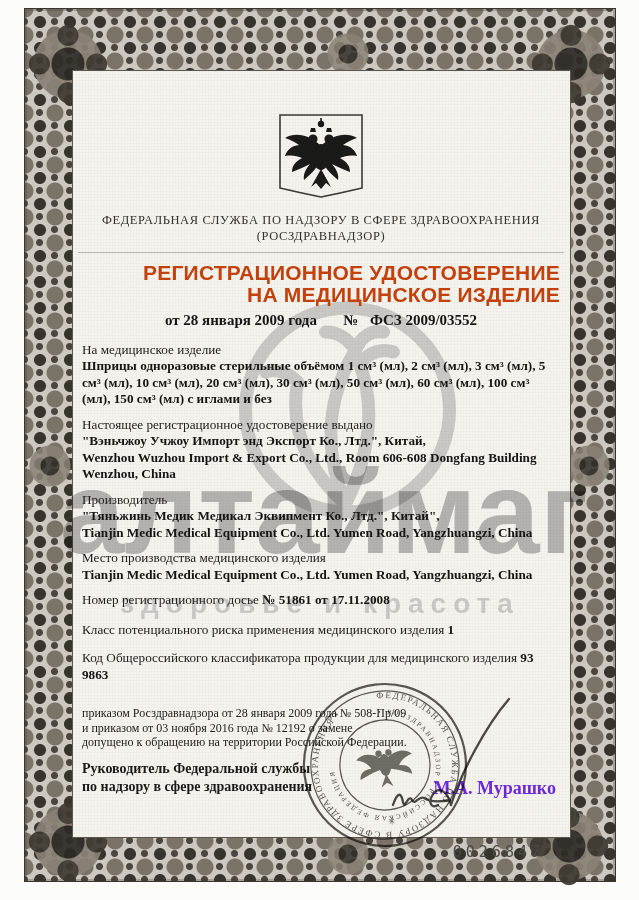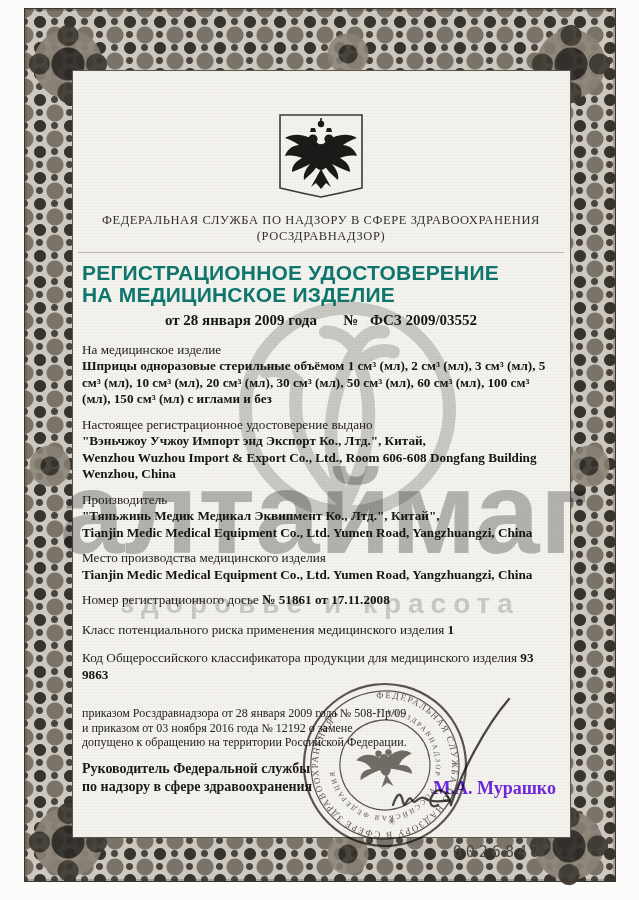--- a/index.html
+++ b/index.html
@@ -66,21 +66,21 @@
   .wm-tagline{
     position:absolute; left:60px; top:588px; width:520px; z-index:4; mix-blend-mode:multiply;
     font-family:Liberation Sans, sans-serif; font-weight:700; font-size:28px;
     letter-spacing:7px; color:rgba(150,150,150,.42); text-align:center; white-space:nowrap;
   }
   
   .content{position:absolute; left:82px; top:96px; width:478px; z-index:5;}
   .emblem{display:block; width:92px; height:88px; margin:16px auto 0;}
   .org{margin-top:12px; text-align:center; font-size:12.5px; letter-spacing:.6px; color:#33312d; line-height:1.3;}
   .header-rule{margin:7px -4px 0; border:none; border-top:1px solid rgba(100,95,85,.40); height:0;}
-  .title{margin-top:9px; text-align:left; font-family:"Liberation Sans", sans-serif; font-weight:700; font-size:21px; line-height:1.08; color:#0f766e; letter-spacing:.2px;}
+  .title{margin-top:9px; text-align:right; font-family:"Liberation Sans", sans-serif; font-weight:700; font-size:21px; line-height:1.08; color:#c2410c; letter-spacing:.2px;}
   .title-date{margin-top:5px; text-align:center; font-weight:700; font-size:15px; color:#171614;}
   .title-date .num-sign{margin-left:26px;}
   .title-date .num-val{margin-left:12px;}
   .body-text{margin-top:13px; font-size:13.2px; line-height:1.25;}
   .blk{margin-bottom:9px;}
   .blk b{color:#161512;}
   .gap-sm{margin-bottom:13px;}
   .kind-line{margin-bottom:12px;}
   .orders{position:absolute; left:82px; top:706px; width:478px; z-index:5; font-size:12px; line-height:1.22;}
   .sig-row{position:absolute; left:82px; top:760px; width:478px; z-index:5;}

